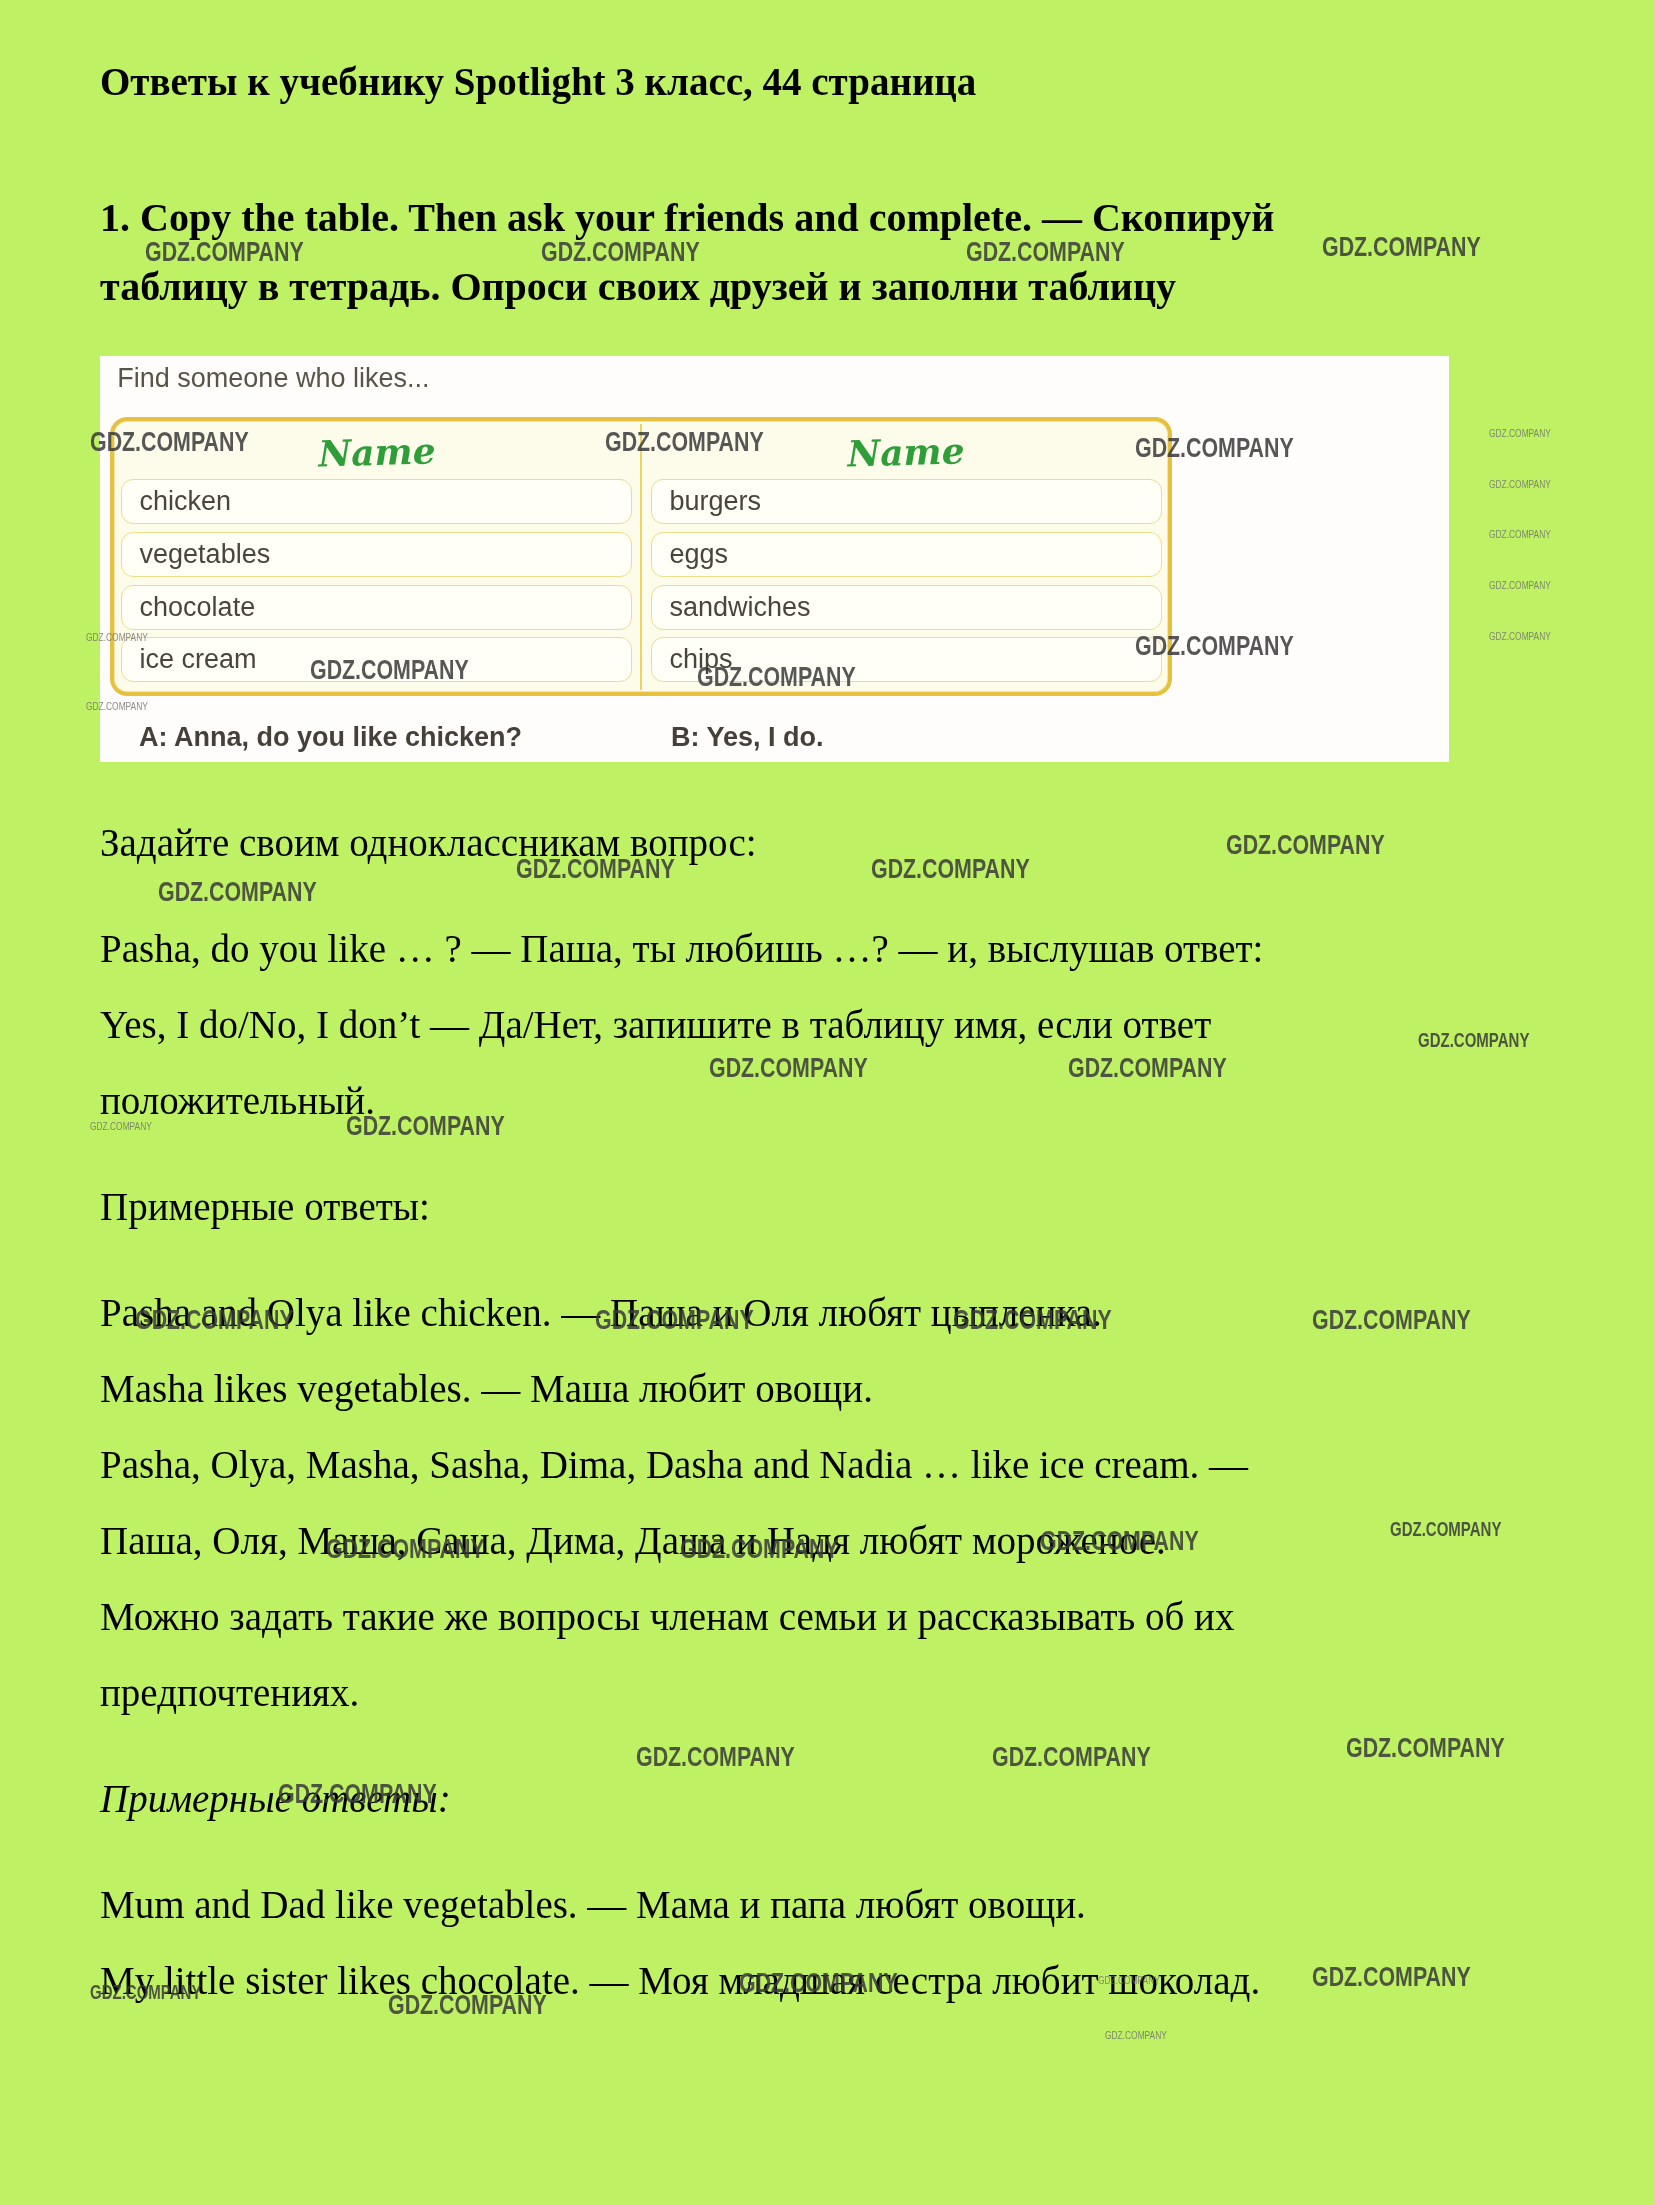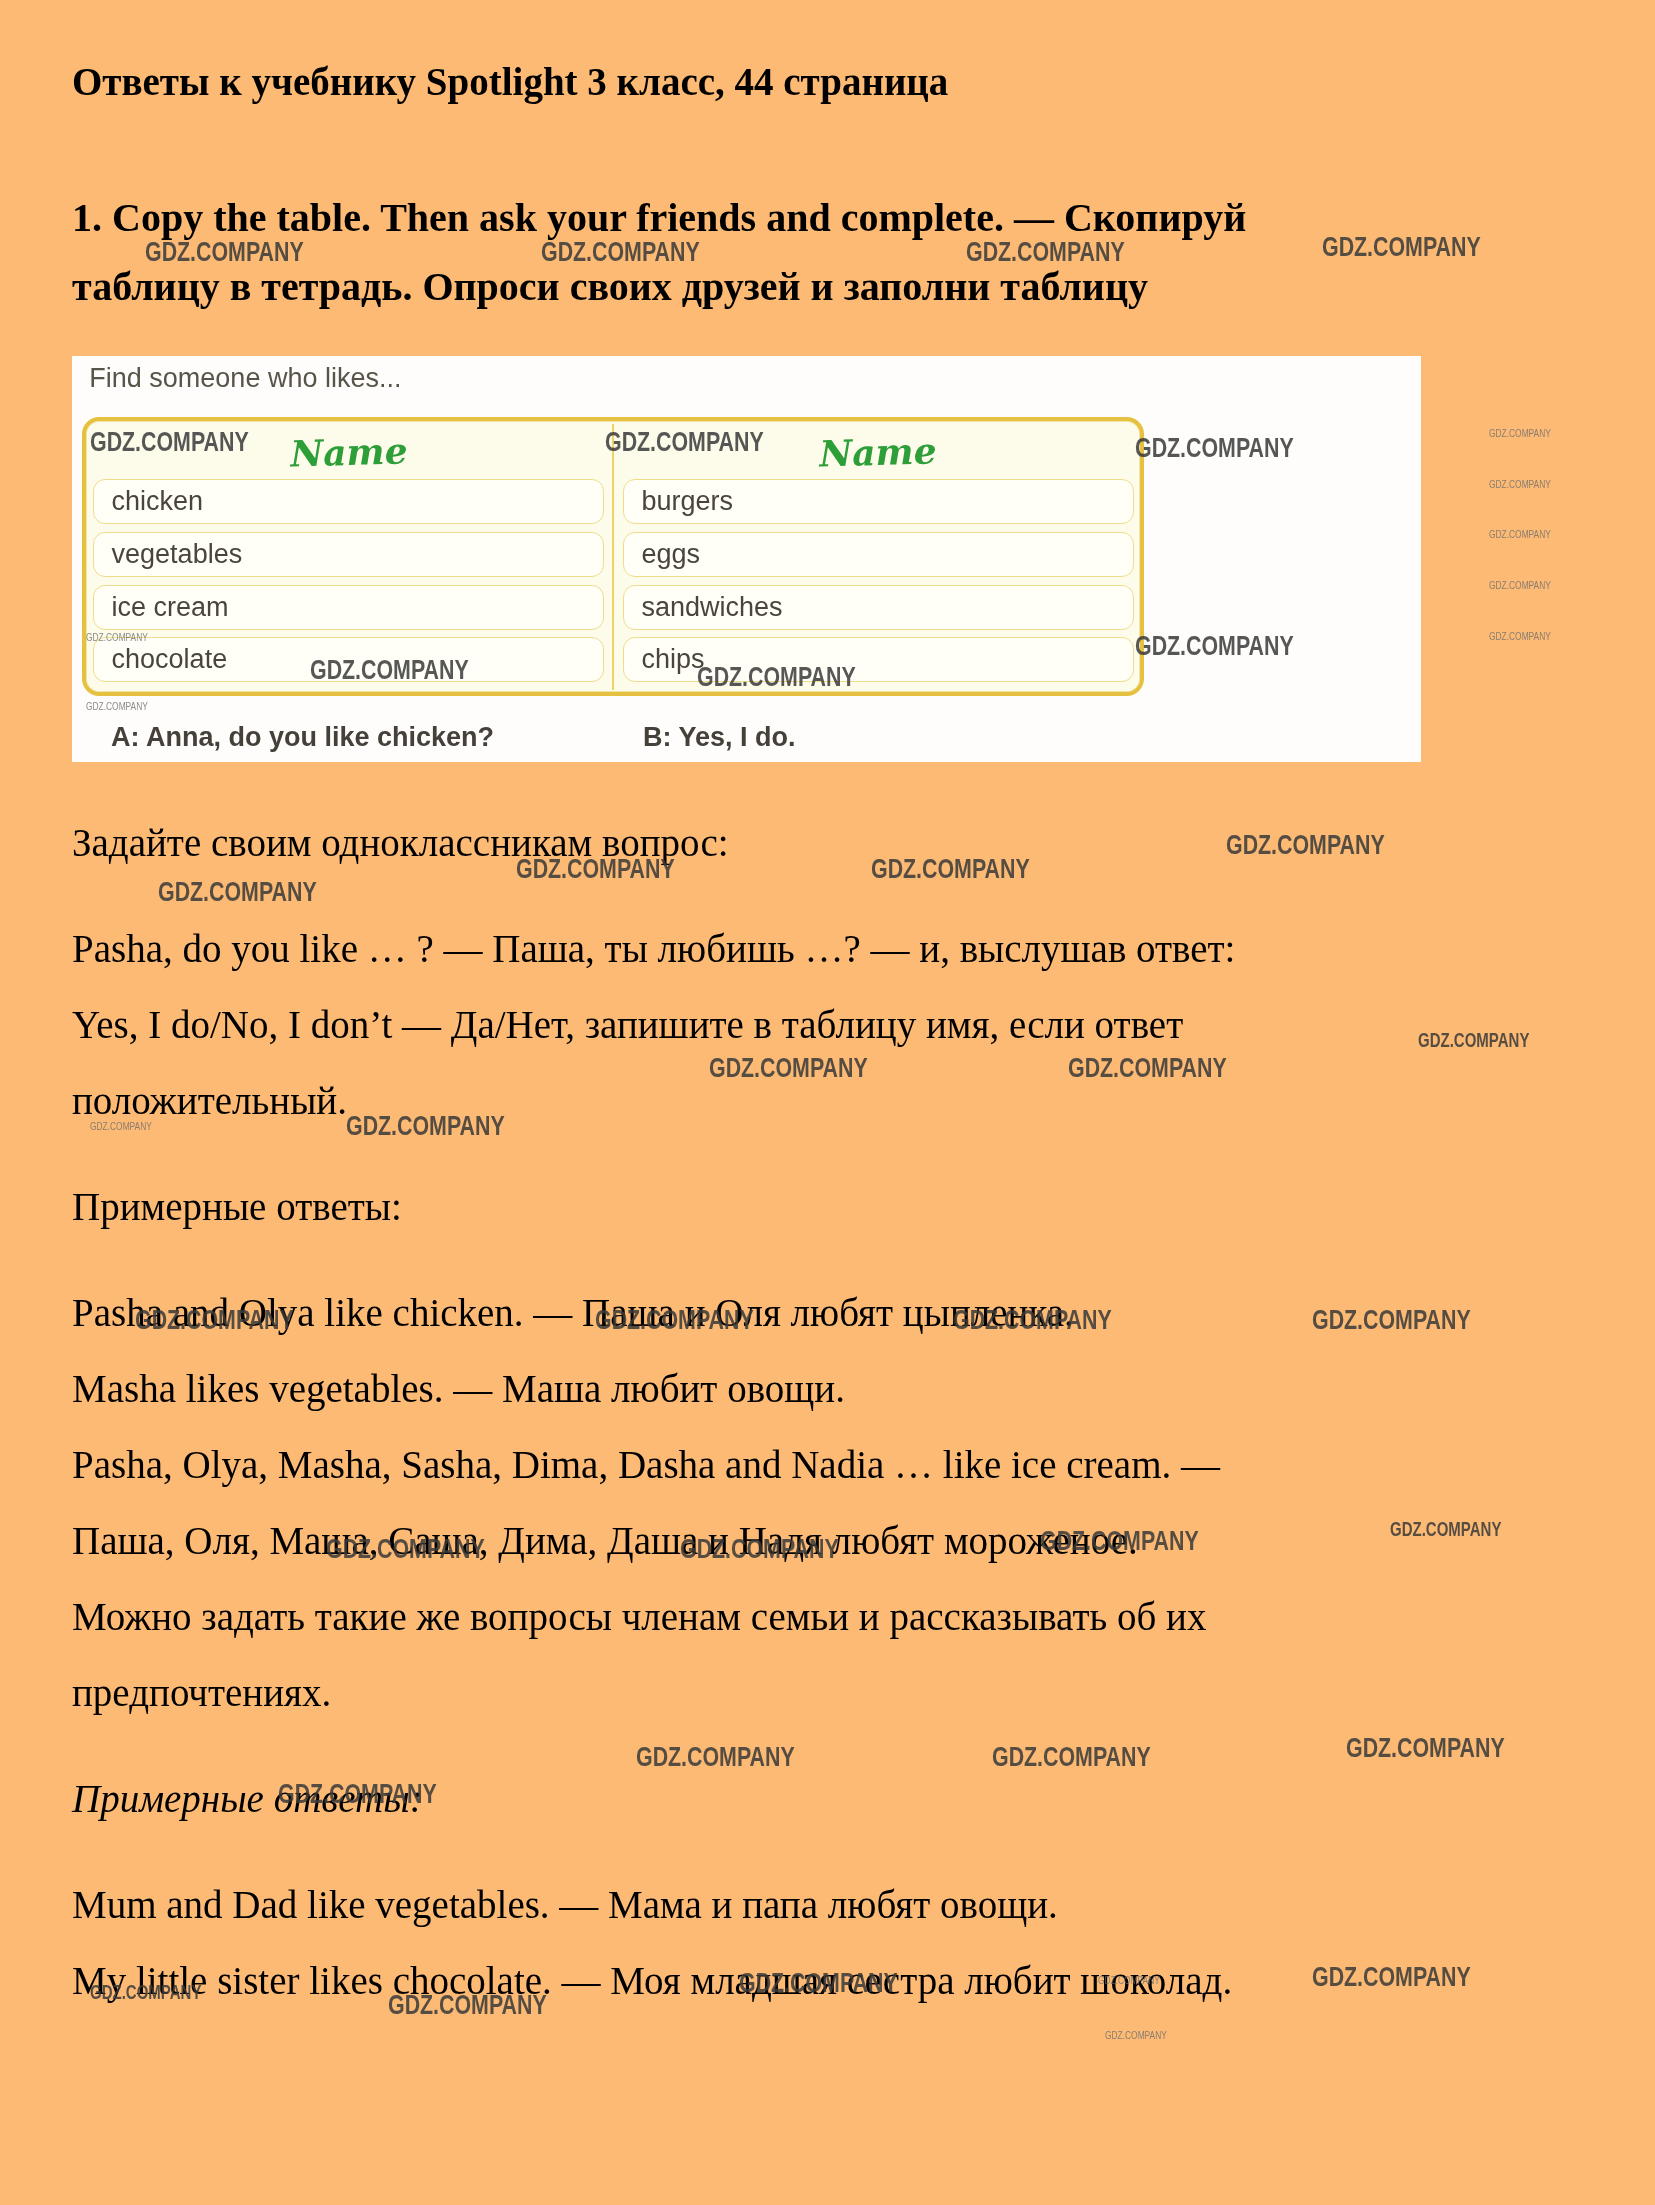--- a/index.html
+++ b/index.html
@@ -1,24 +1,24 @@
 <!DOCTYPE html>
 <html style="font-size:14px"><head>
 <meta charset="utf-8">
 <style>
   * { margin: 0; padding: 0; box-sizing: border-box; }
   html, body { background: #ffffff; }
   .page {
     position: relative;
     width: 1656px;
     height: 2205px;
-    background: #fdba74;
+    background: #bef264;
     font-family: "Liberation Serif", serif;
     color: #000000;
-    padding: 57px 72px 0 72px;
+    padding: 57px 72px 0 100px;
     overflow: hidden;
   }
   .title {
     font-size: 39px;
     font-weight: bold;
     line-height: 50px;
     margin-bottom: 76px;
   }
   .task-heading {
     font-size: 40px;
@@ -123,22 +123,22 @@
 таблицу в тетрадь. Опроси своих друзей и заполни таблицу</h2>
 
   <div class="book-image">
     <div class="find-caption">Find someone who likes...</div>
 
     <div class="like-table">
       <div class="table-col left">
         <div class="name-header">Name</div>
         <div class="t-row">chicken</div>
         <div class="t-row">vegetables</div>
+        <div class="t-row">chocolate</div>
         <div class="t-row">ice cream</div>
-        <div class="t-row">chocolate</div>
       </div>
       <div class="table-col right">
         <div class="name-header">Name</div>
         <div class="t-row">burgers</div>
         <div class="t-row">eggs</div>
         <div class="t-row">sandwiches</div>
         <div class="t-row">chips</div>
       </div>
     </div>
 

